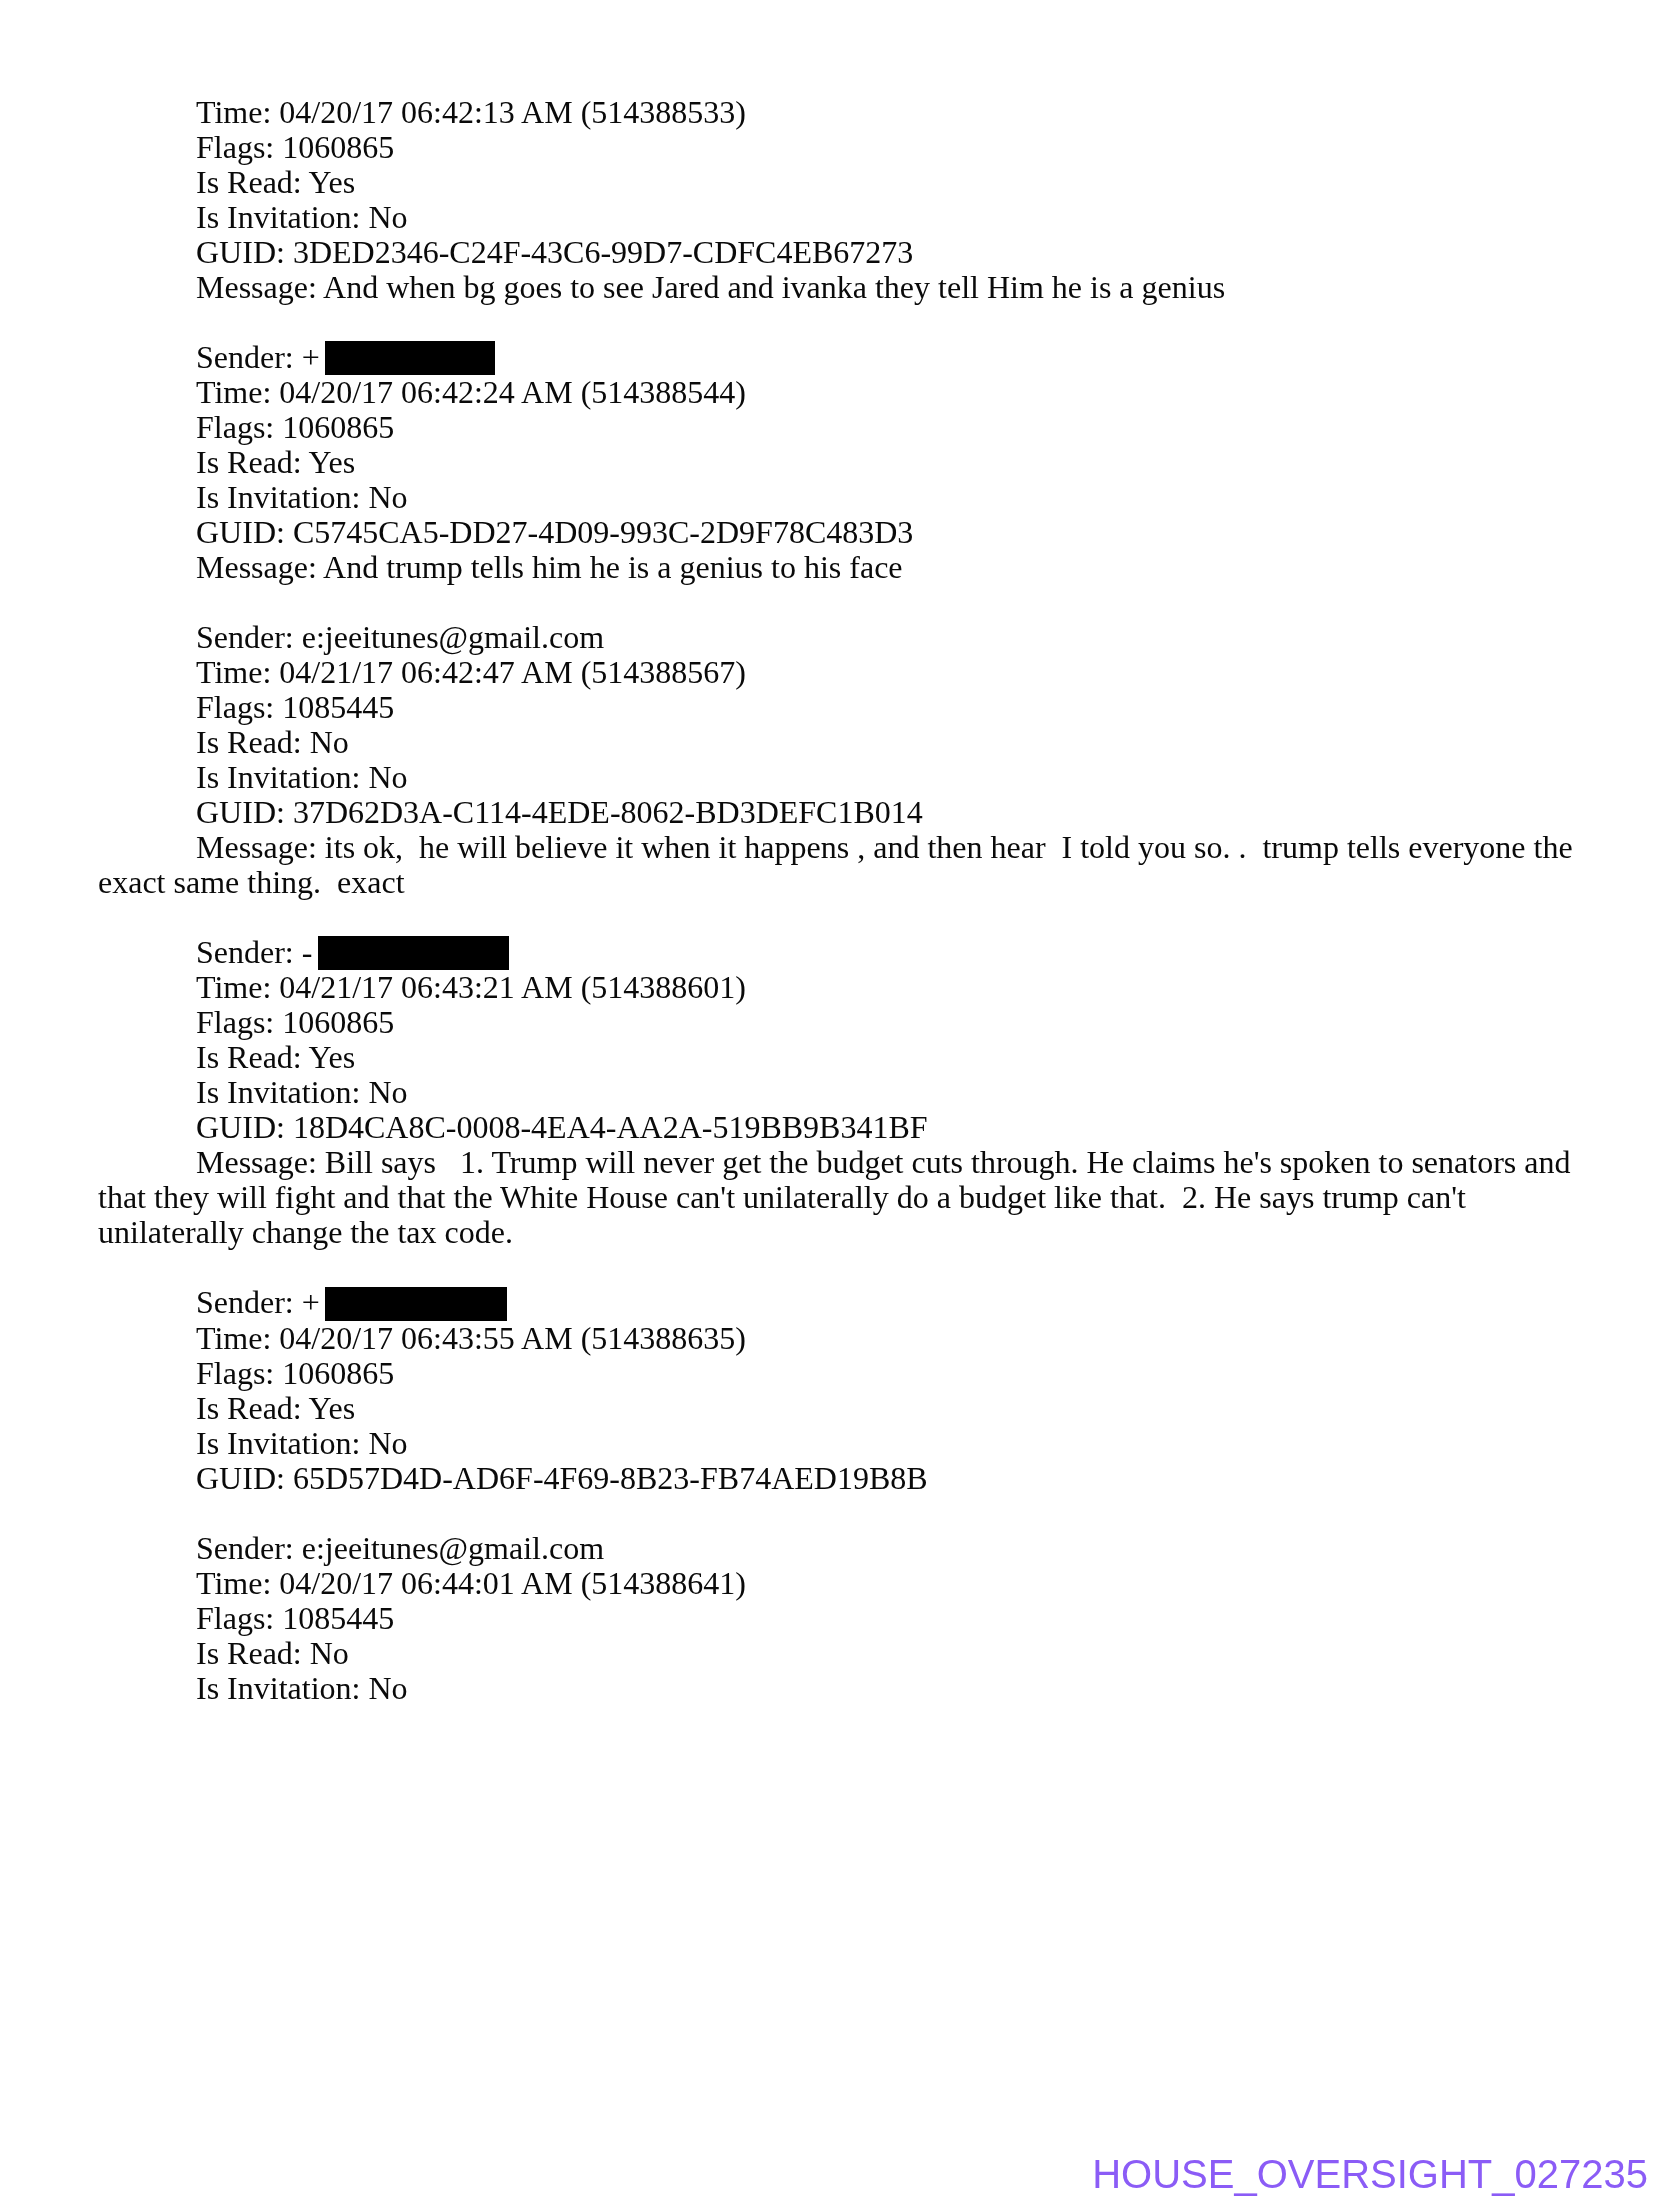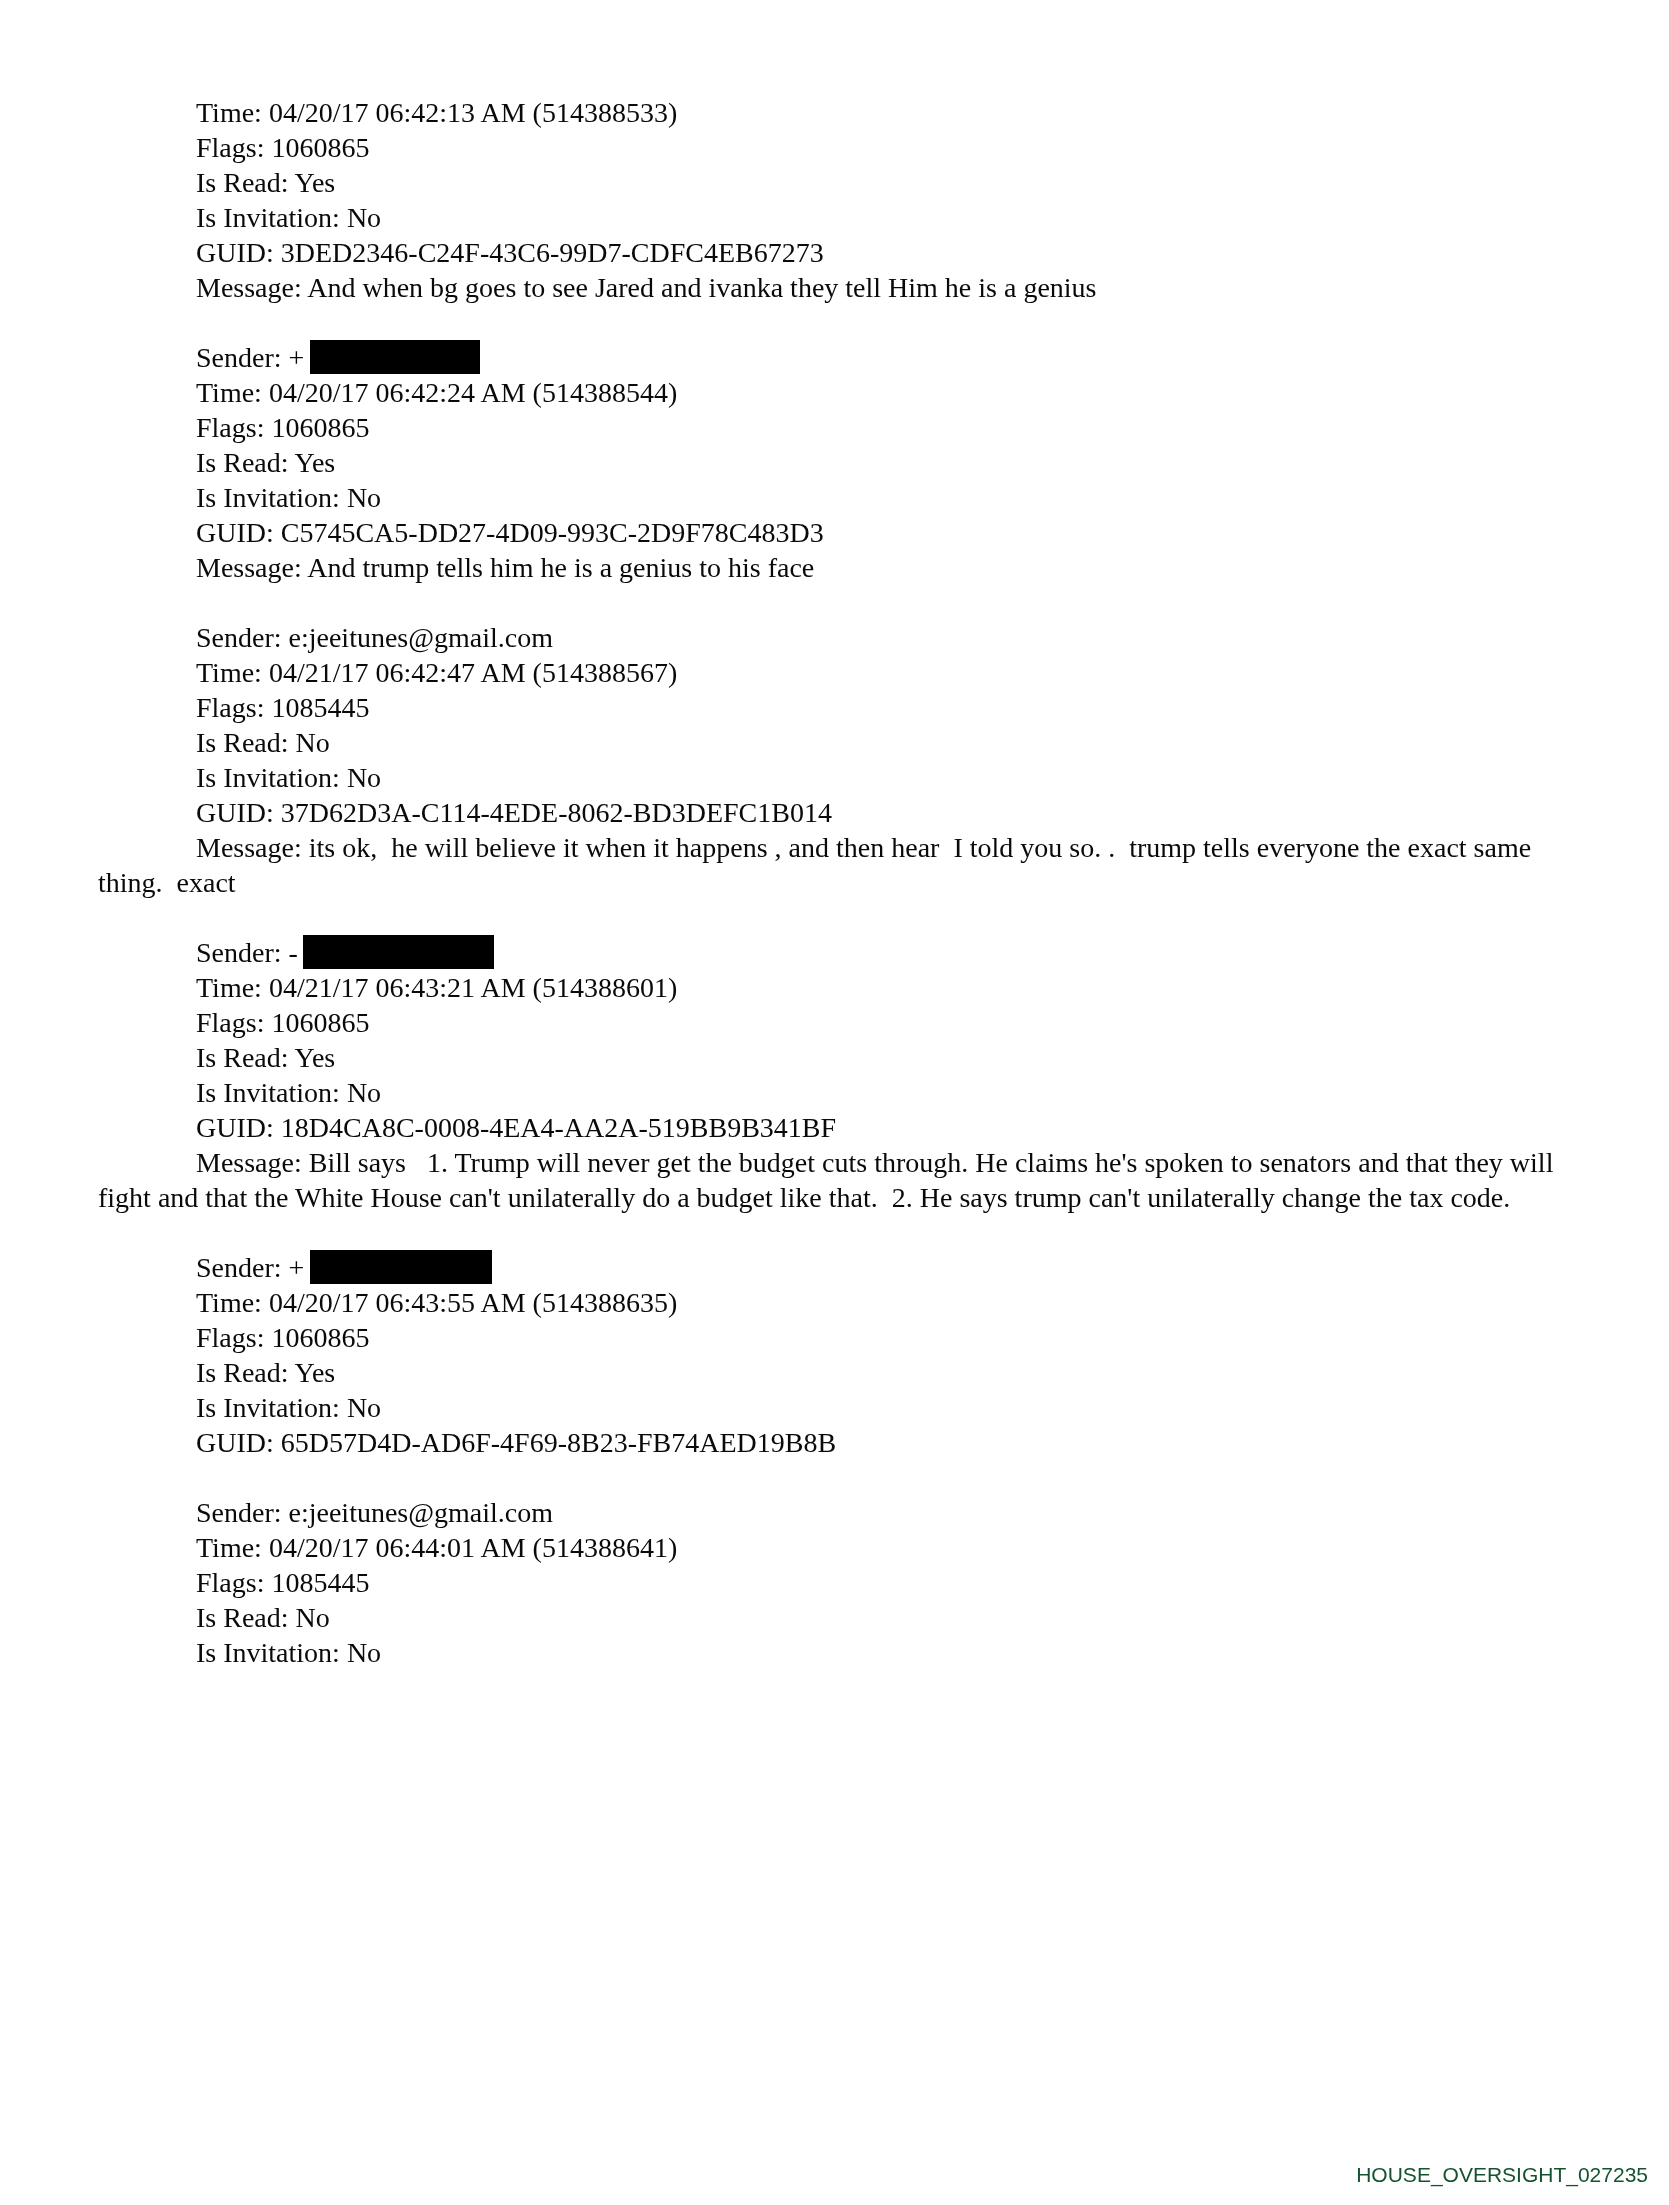--- a/index.html
+++ b/index.html
@@ -25,21 +25,21 @@
   .content {
     position: absolute;
     left: 98px;
     top: 95px;
     width: 1492px;
   }
   .record { margin: 0; }
   .record + .record { margin-top: 35px; }
   .row {
     margin: 0;
-    font-size: 28px;
+    font-size: 32px;
     line-height: 35px;
     text-indent: 98px;
     white-space: normal;
   }
   .lbl { white-space: normal; }
   .val { white-space: pre-wrap; }
   .redaction {
     display: inline-block;
     background: #000000;
     height: 34px;
@@ -47,23 +47,23 @@
     margin-left: 5.2px;
   }
   .bar-r2 { width: 170px; }
   .bar-r4 { width: 191px; }
   .bar-r5 { width: 182px; }
   .footer {
     position: absolute;
     right: 21px;
     top: 2157px;
     font-family: "Liberation Sans", "DejaVu Sans", sans-serif;
-    font-size: 21px;
+    font-size: 40px;
     line-height: 35px;
-    color: #14532d;
+    color: #8b5cf6;
     white-space: nowrap;
     text-align: right;
   }
 </style>
 </head>
 <body>
 
 <div class="page">
   <div class="content">
 

